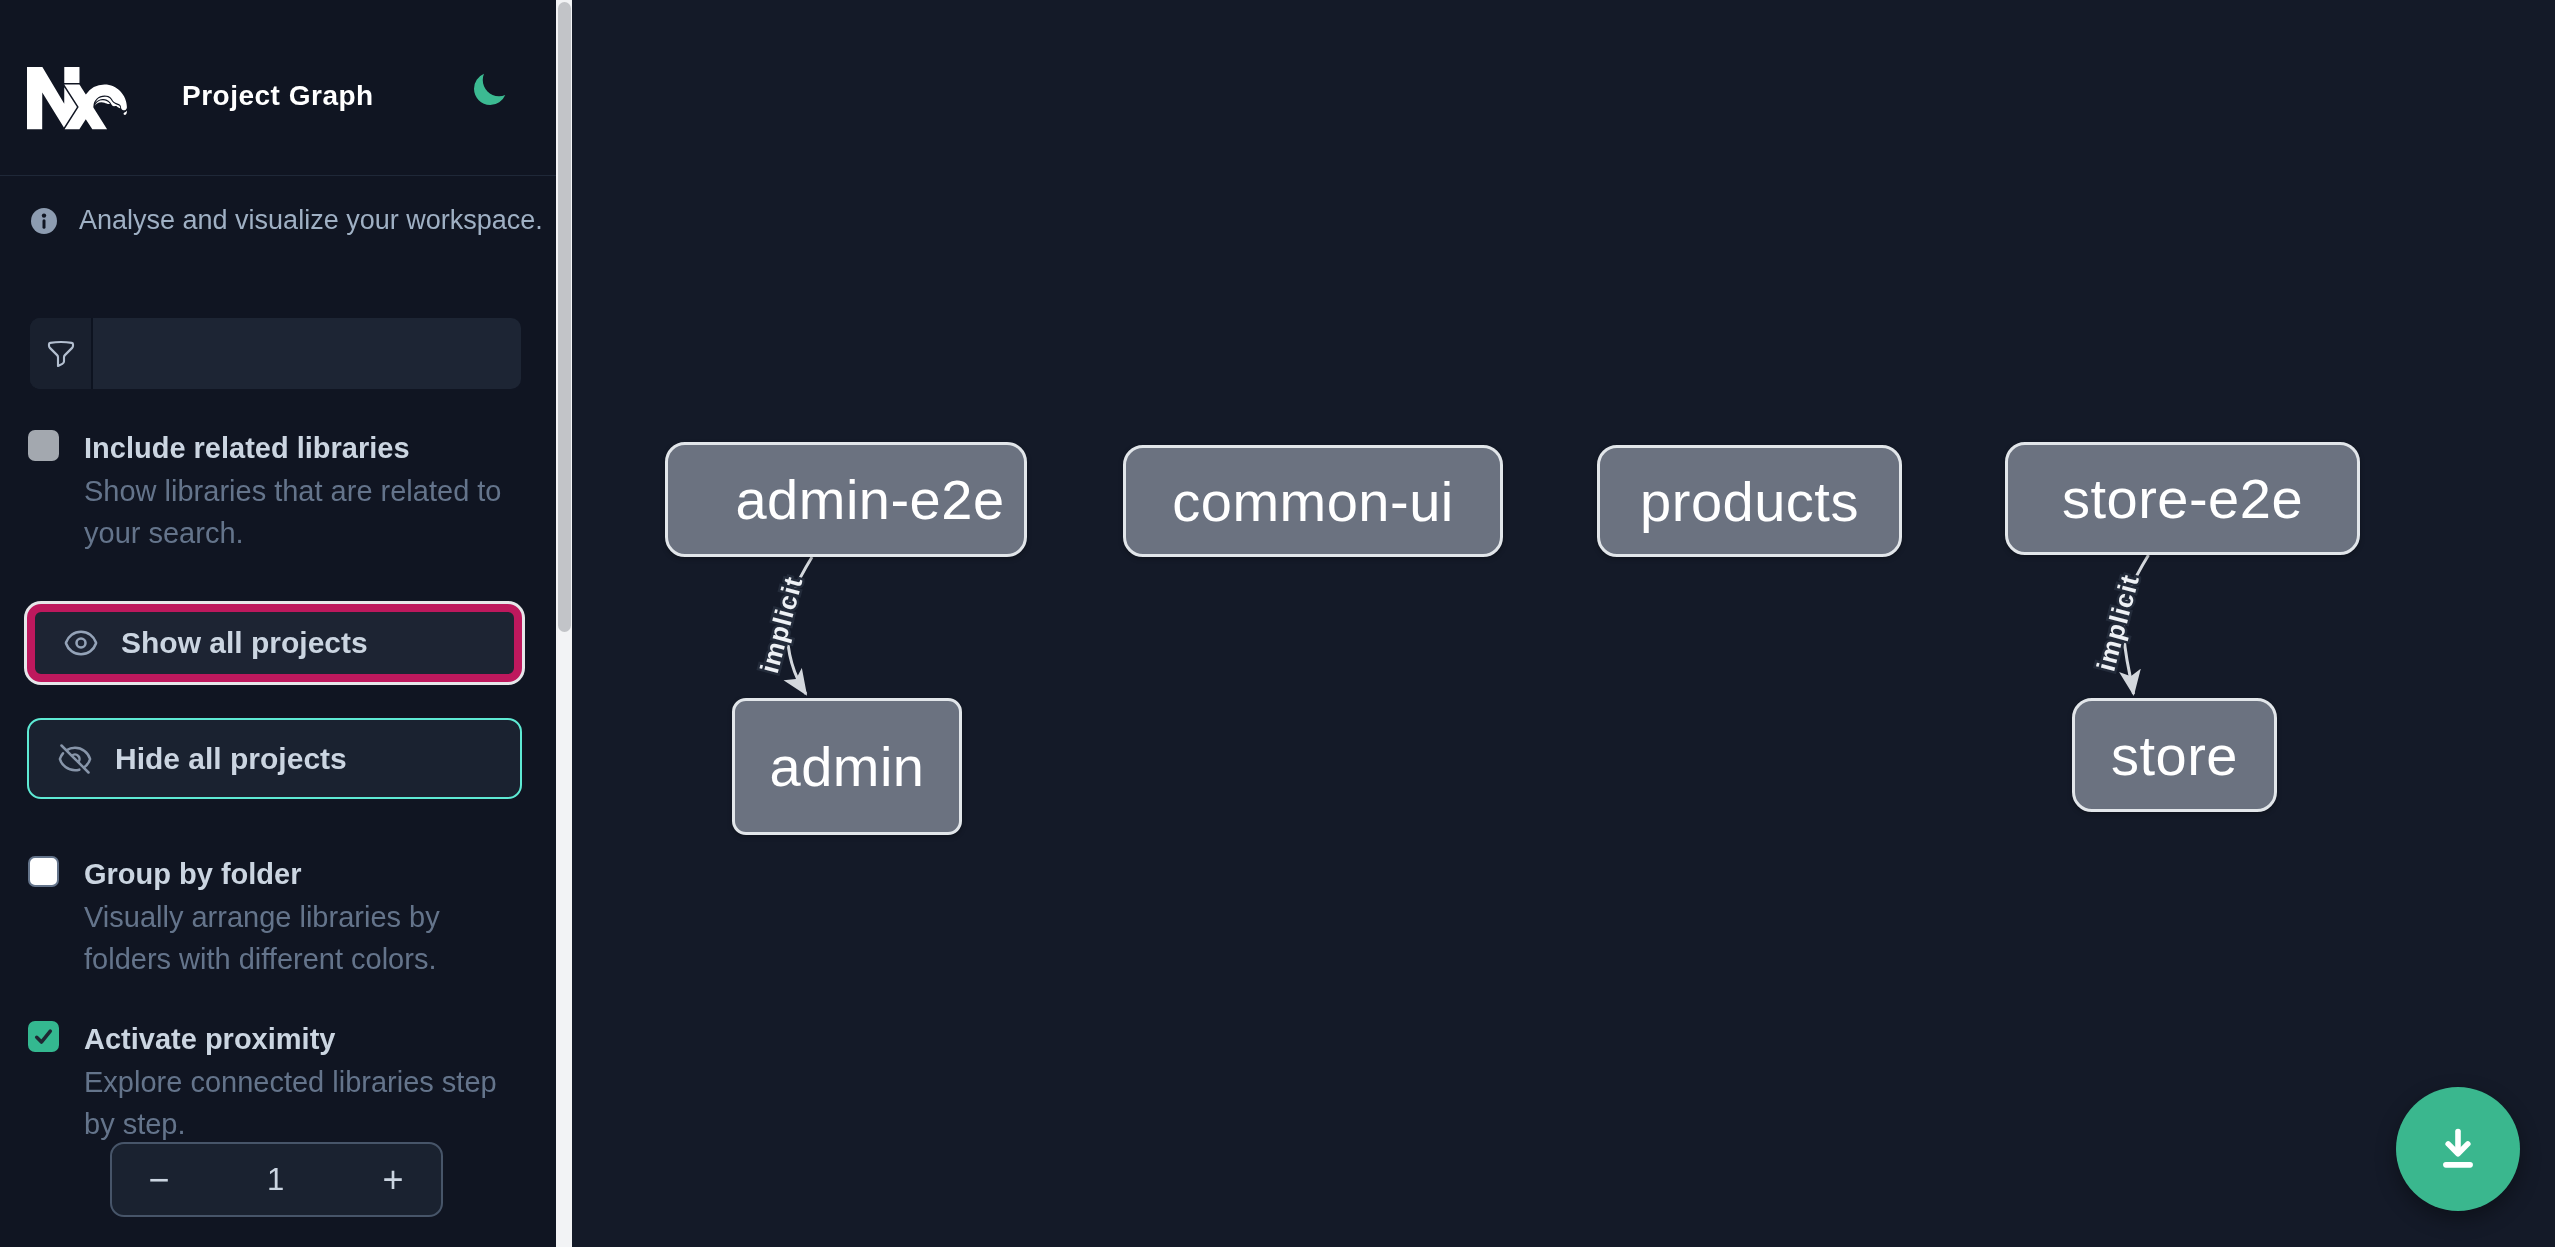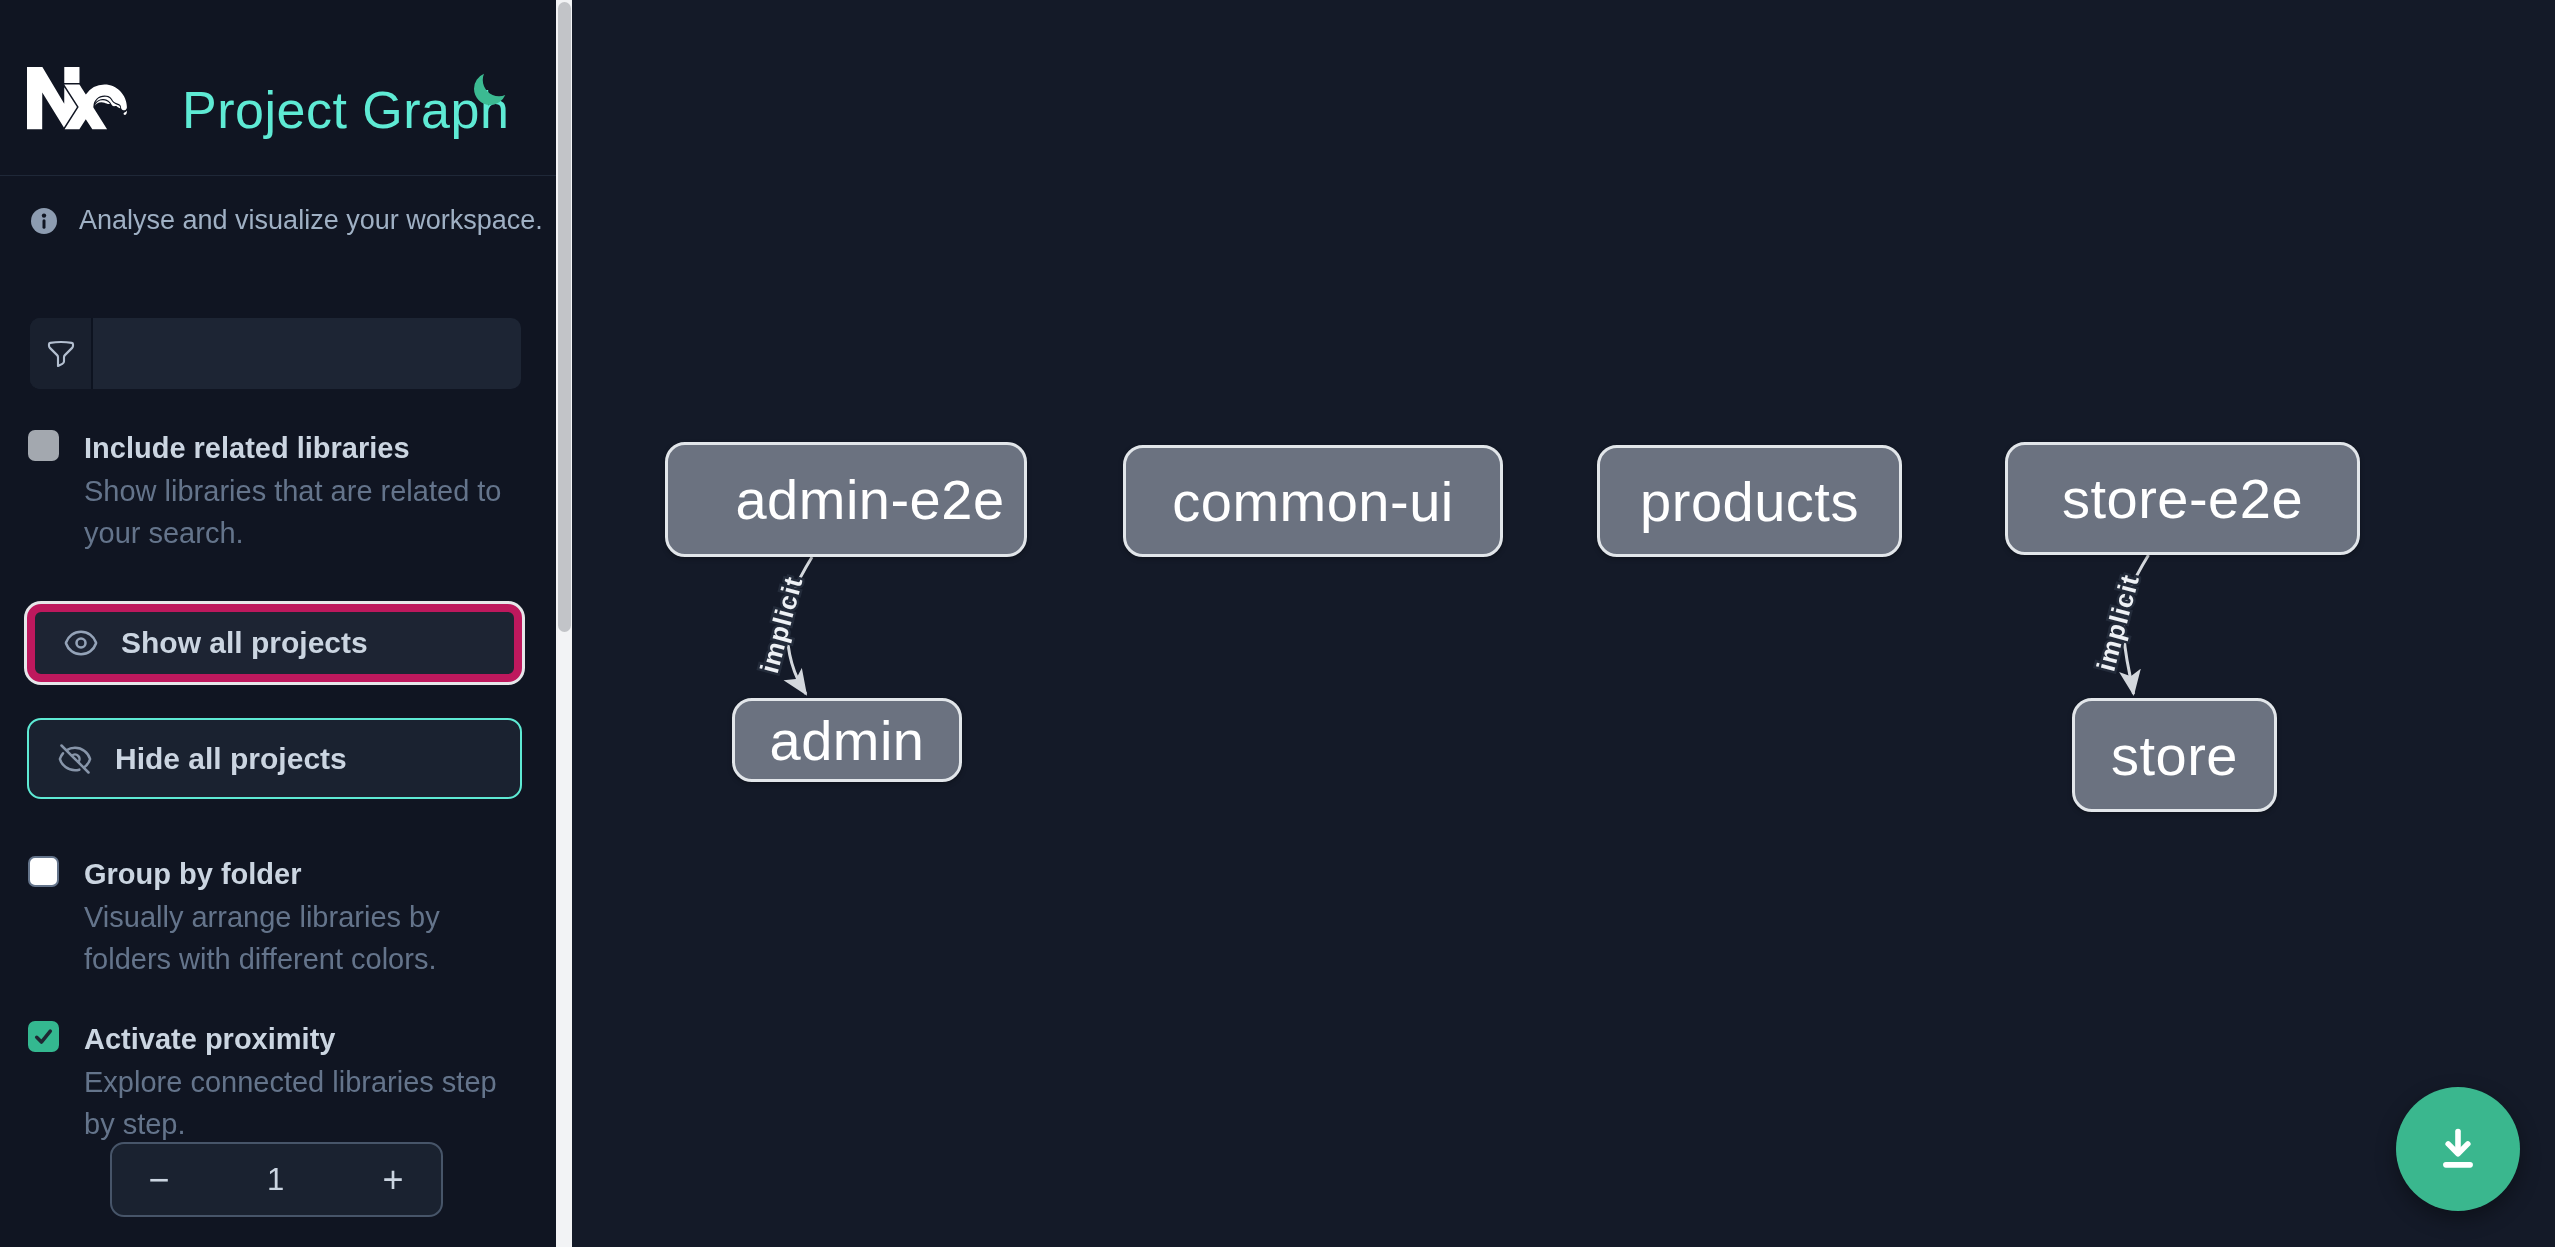--- a/index.html
+++ b/index.html
@@ -11,21 +11,21 @@
     position:absolute; left:0; top:0; width:556px; height:1247px;
     background:#101522; z-index:5;
   }
   .sb-header {
     position:absolute; left:0; top:0; width:556px; height:176px;
     border-bottom:1px solid #1f2838;
   }
   .nx-logo { position:absolute; left:27px; top:63px; }
   .app-title {
     position:absolute; left:182px; top:80px;
-    font-size:52px; font-weight:400; color:#5eead4; letter-spacing:0.5px;
+    font-size:28px; font-weight:700; color:#ffffff; letter-spacing:0.5px;
   }
   .theme-toggle { position:absolute; left:468px; top:70px; width:42px; height:42px; cursor:pointer; background:none; border:none; }
 
   .tagline-row { position:absolute; left:31px; top:205px; display:flex; align-items:center; gap:22px; }
   .tagline { font-size:27px; color:#9fb0c4; }
 
   .filter-box {
     position:absolute; left:30px; top:318px; width:491px; height:71px;
     background:#1d2534; border-radius:10px; display:flex; overflow:hidden;
   }
@@ -207,21 +207,21 @@
       <text x="790" y="627" text-anchor="middle" transform="rotate(-75 790 627)" class="edge-label">implicit</text>
       <path d="M 2148.5 555 C 2131.5 583, 2123.5 600, 2123.5 625 C 2123.5 654, 2130.5 674, 2133.5 694" fill="none" stroke="#d4d8dd" stroke-width="3" marker-end="url(#arrow)"></path>
       <text x="2126.5" y="625" text-anchor="middle" transform="rotate(-75 2126.5 625)" class="edge-label">implicit</text>
     </g>
 </svg>
 <div id="node-layer">
     <div class="graph-node" style="left: 665px; top: 442px; width: 362px; height: 115px; padding-left: 48px;">admin-e2e</div>
     <div class="graph-node" style="left: 1123px; top: 445px; width: 380px; height: 112px;">common-ui</div>
     <div class="graph-node" style="left: 1597px; top: 445px; width: 305px; height: 112px;">products</div>
     <div class="graph-node" style="left: 2005px; top: 442px; width: 355px; height: 113px;">store-e2e</div>
-    <div class="graph-node" style="left: 732px; top: 698px; width: 230px; height: 84px;">admin</div>
+    <div class="graph-node" style="left: 732px; top: 698px; width: 230px; height: 137px; border-radius: 14px;">admin</div>
     <div class="graph-node" style="left: 2072px; top: 698px; width: 205px; height: 114px;">store</div>
   </div>
 
 <button class="fab">
   <svg width="56" height="56" viewBox="0 0 24 24" fill="none" stroke="#ffffff" stroke-width="2.4" stroke-linecap="round" stroke-linejoin="round">
     <path d="M12 4.5 V13.5"></path>
     <path d="M7.8 9.8 L12 14 L16.2 9.8"></path>
     <path d="M6.8 18.8 H17.2"></path>
   </svg>
 </button>

